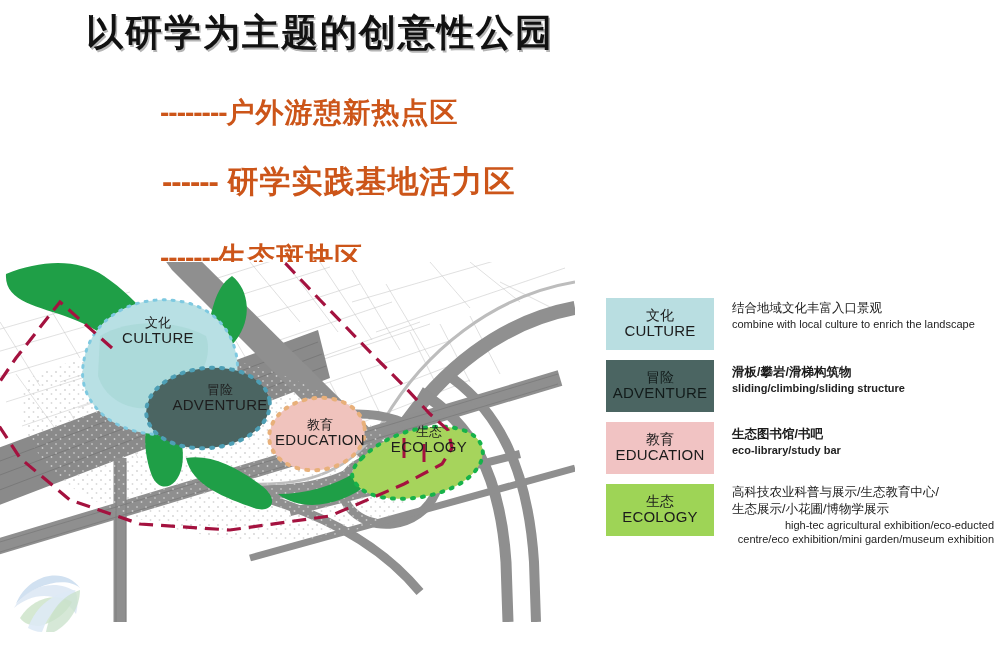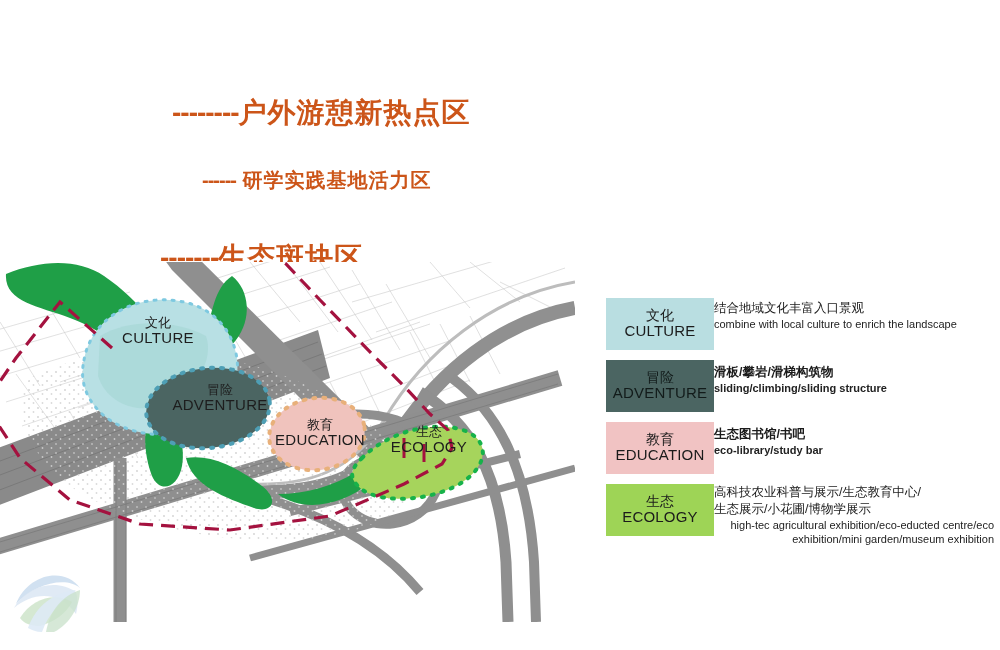--- a/index.html
+++ b/index.html
@@ -16,22 +16,22 @@
     font-size:37px;font-weight:bold;color:#111;
     letter-spacing:2px;
     text-shadow:1.5px 1.5px 0 rgba(120,120,120,.55);
     white-space:nowrap;
   }
   .sub{
     position:absolute;color:#cc5519;font-weight:bold;white-space:nowrap;
     letter-spacing:1px;
   }
   .sub .dash{letter-spacing:-1px;font-weight:bold;}
-  .sub1{left:172px;top:94px;font-size:28px;}
-  .sub2{left:162px;top:167px;font-size:20px;margin-left:40px;}
+  .sub1{left:160px;top:94px;font-size:28px;}
+  .sub2{left:162px;top:161px;font-size:31px;}
   .sub3{left:160px;top:239px;font-size:28px;}
 
   
   .map{position:absolute;left:0;top:262px;width:575px;height:360px;overflow:hidden;}
   .map svg{display:block;}
 
   
   .maplabel{position:absolute;text-align:center;color:#1d1d1d;line-height:1.05;pointer-events:none;}
   .maplabel .cn{font-size:13px;display:block;}
   .maplabel .en{font-size:15px;display:block;letter-spacing:.3px;}
@@ -43,21 +43,21 @@
   
   .legend{position:absolute;left:606px;top:298px;width:388px;}
   .lg-row{display:flex;align-items:flex-start;margin-bottom:10px;}
   .swatch{
     width:108px;flex:0 0 108px;height:52px;
     display:flex;flex-direction:column;align-items:center;justify-content:center;
     line-height:1.12;color:#1b1b1b;
   }
   .swatch .cn{font-size:14px;}
   .swatch .en{font-size:15px;letter-spacing:.2px;}
-  .desc{padding-top:2px;color:#1b1b1b;}
+  .desc{padding-left:18px;padding-top:2px;color:#1b1b1b;}
   .desc .cn{font-size:12.5px;line-height:1.35;display:block;}
   .desc .en{font-size:11px;line-height:1.3;display:block;color:#222;text-align:right;}
   .row-culture .swatch{background:#b9dee1;}
   .row-adventure .swatch{background:#4b6562;}
   .row-adventure .swatch .cn,.row-adventure .swatch .en{color:#121b1a;}
   .row-education .swatch{background:#f1c3c3;}
   .row-ecology .swatch{background:#9ed456;}
   .row-adventure{margin-top:8px;}
   .row-education{margin-top:8px;}
   .row-ecology{margin-top:10px;}
@@ -65,20 +65,21 @@
   .row-ecology .desc{padding-top:0;}
 
   
   .logo{position:absolute;left:6px;top:556px;width:84px;height:84px;opacity:.55;}
 </style>
 </head>
 <body>
 
 <div class="page">
 
+  <div class="main-title">以研学为主题的创意性公园</div>
 
   <div class="sub sub1">
     <span class="dash">--------</span><span>户外游憩新热点区</span>
   </div>
   <div class="sub sub2">
     <span class="dash">------</span><span> 研学实践基地活力区</span>
   </div>
   <div class="sub sub3">
     <span class="dash">-------</span><span>生态斑块区</span>
   </div>

